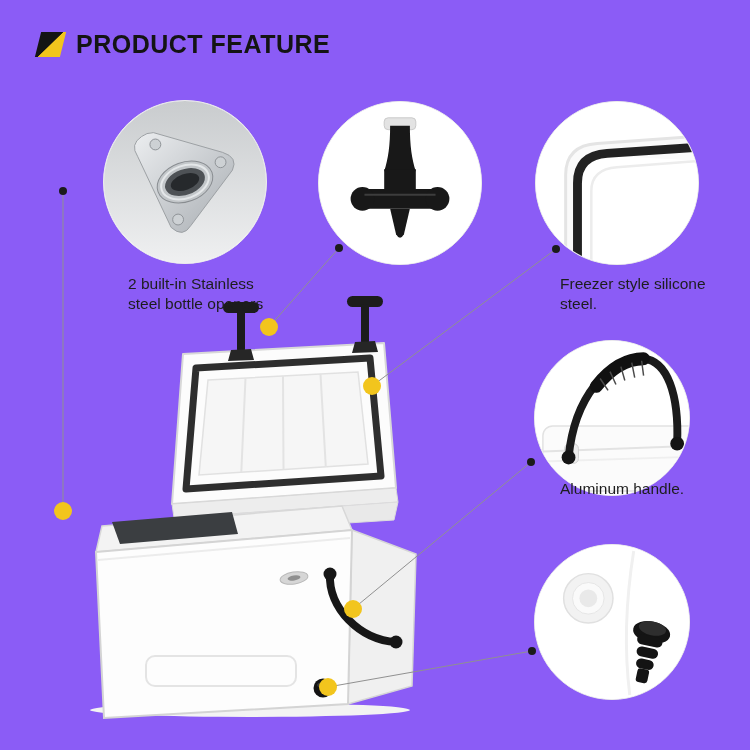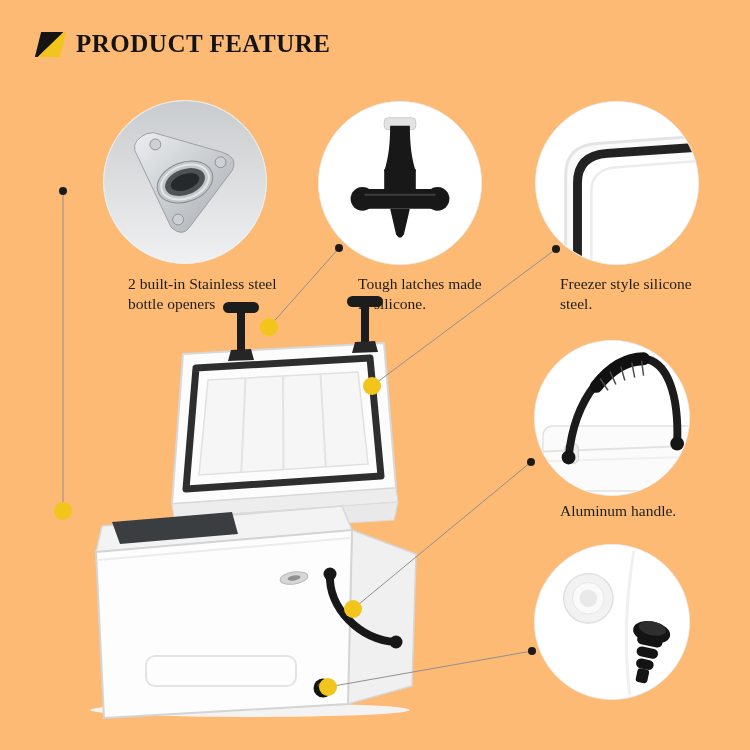--- a/index.html
+++ b/index.html
@@ -3,40 +3,40 @@
 <meta charset="utf-8">
 <style>
   :root{
     --accent-yellow:#F2C51D;
     --dot-black:#1b1b1b;
     --line-gray:#909090;
     --text:#1d1d1d;
   }
   html,body{margin:0;padding:0;background:#ffffff;}
   .canvas{
-    position:relative;width:750px;height:750px;background:#fdba74;
-    font-family:Liberation Serif, serif;overflow:hidden;
+    position:relative;width:750px;height:750px;background:#8b5cf6;
+    font-family:Liberation Sans, sans-serif;overflow:hidden;
   }
   .hdr{position:absolute;left:38px;top:30px;display:flex;align-items:center;gap:13px;}
   .logo{width:25px;height:25px;transform:skewX(-14deg);
     background:linear-gradient(128deg,#141414 49%,var(--accent-yellow) 51%);}
   .title{font-size:25px;font-weight:800;color:#141414;letter-spacing:.5px;margin:0;}
   .callout{position:absolute;border-radius:50%;overflow:hidden;background:#fff;
     border:1px solid #ececec;box-sizing:border-box;}
   .callout svg{display:block;width:100%;height:100%;}
   .c1{left:103px;top:100px;width:164px;height:164px;}
   .c2{left:318px;top:101px;width:164px;height:164px;}
   .c3{left:535px;top:101px;width:164px;height:164px;}
   .c4{left:534px;top:340px;width:156px;height:156px;}
   .c5{left:534px;top:544px;width:156px;height:156px;}
   .label{position:absolute;font-size:15.5px;line-height:1.32;color:var(--text);margin:16px;}
   .l1{left:112px;top:258px;width:158px;}
   .l2{left:342px;top:258px;width:126px;}
   .l3{left:544px;top:258px;width:162px;}
-  .l4{left:544px;top:485px;white-space:nowrap;text-align:right;}
+  .l4{left:544px;top:463px;white-space:nowrap;text-align:right;}
   .l5{left:544px;top:692px;white-space:nowrap;}
   .layer{position:absolute;left:0;top:0;}
   .cooler{left:50px;top:290px;}
 </style>
 </head>
 <body>
 
 <div class="canvas">
 
   <div class="hdr">
@@ -166,21 +166,20 @@
         <ellipse cx="114" cy="84" rx="14" ry="7" fill="#2e2e2e"></ellipse>
         <rect x="101" y="92" width="26" height="10" rx="5" fill="#141414"></rect>
         <rect x="103" y="104" width="22" height="10" rx="5" fill="#141414"></rect>
         <rect x="105" y="116" width="18" height="10" rx="5" fill="#141414"></rect>
         <rect x="108" y="126" width="12" height="14" rx="3" fill="#141414"></rect>
       </g>
     </svg>
   </div>
 
   <p class="label l1">2 built-in Stainless steel bottle openers</p>
-  <p class="label l2">Tough latches made in silicone.</p>
   <p class="label l3">Freezer style silicone steel.</p>
   <p class="label l4">Aluminum handle.</p>
 
   <svg class="layer" width="750" height="750" viewBox="0 0 750 750">
     <g>
       <line x1="63" y1="193" x2="63" y2="510" stroke="var(--line-gray)" stroke-width="1"></line>
       <circle cx="63" cy="191" r="4" fill="var(--dot-black)"></circle>
       <circle cx="63" cy="511" r="9" fill="var(--accent-yellow)"></circle>
     </g>
     <g>

